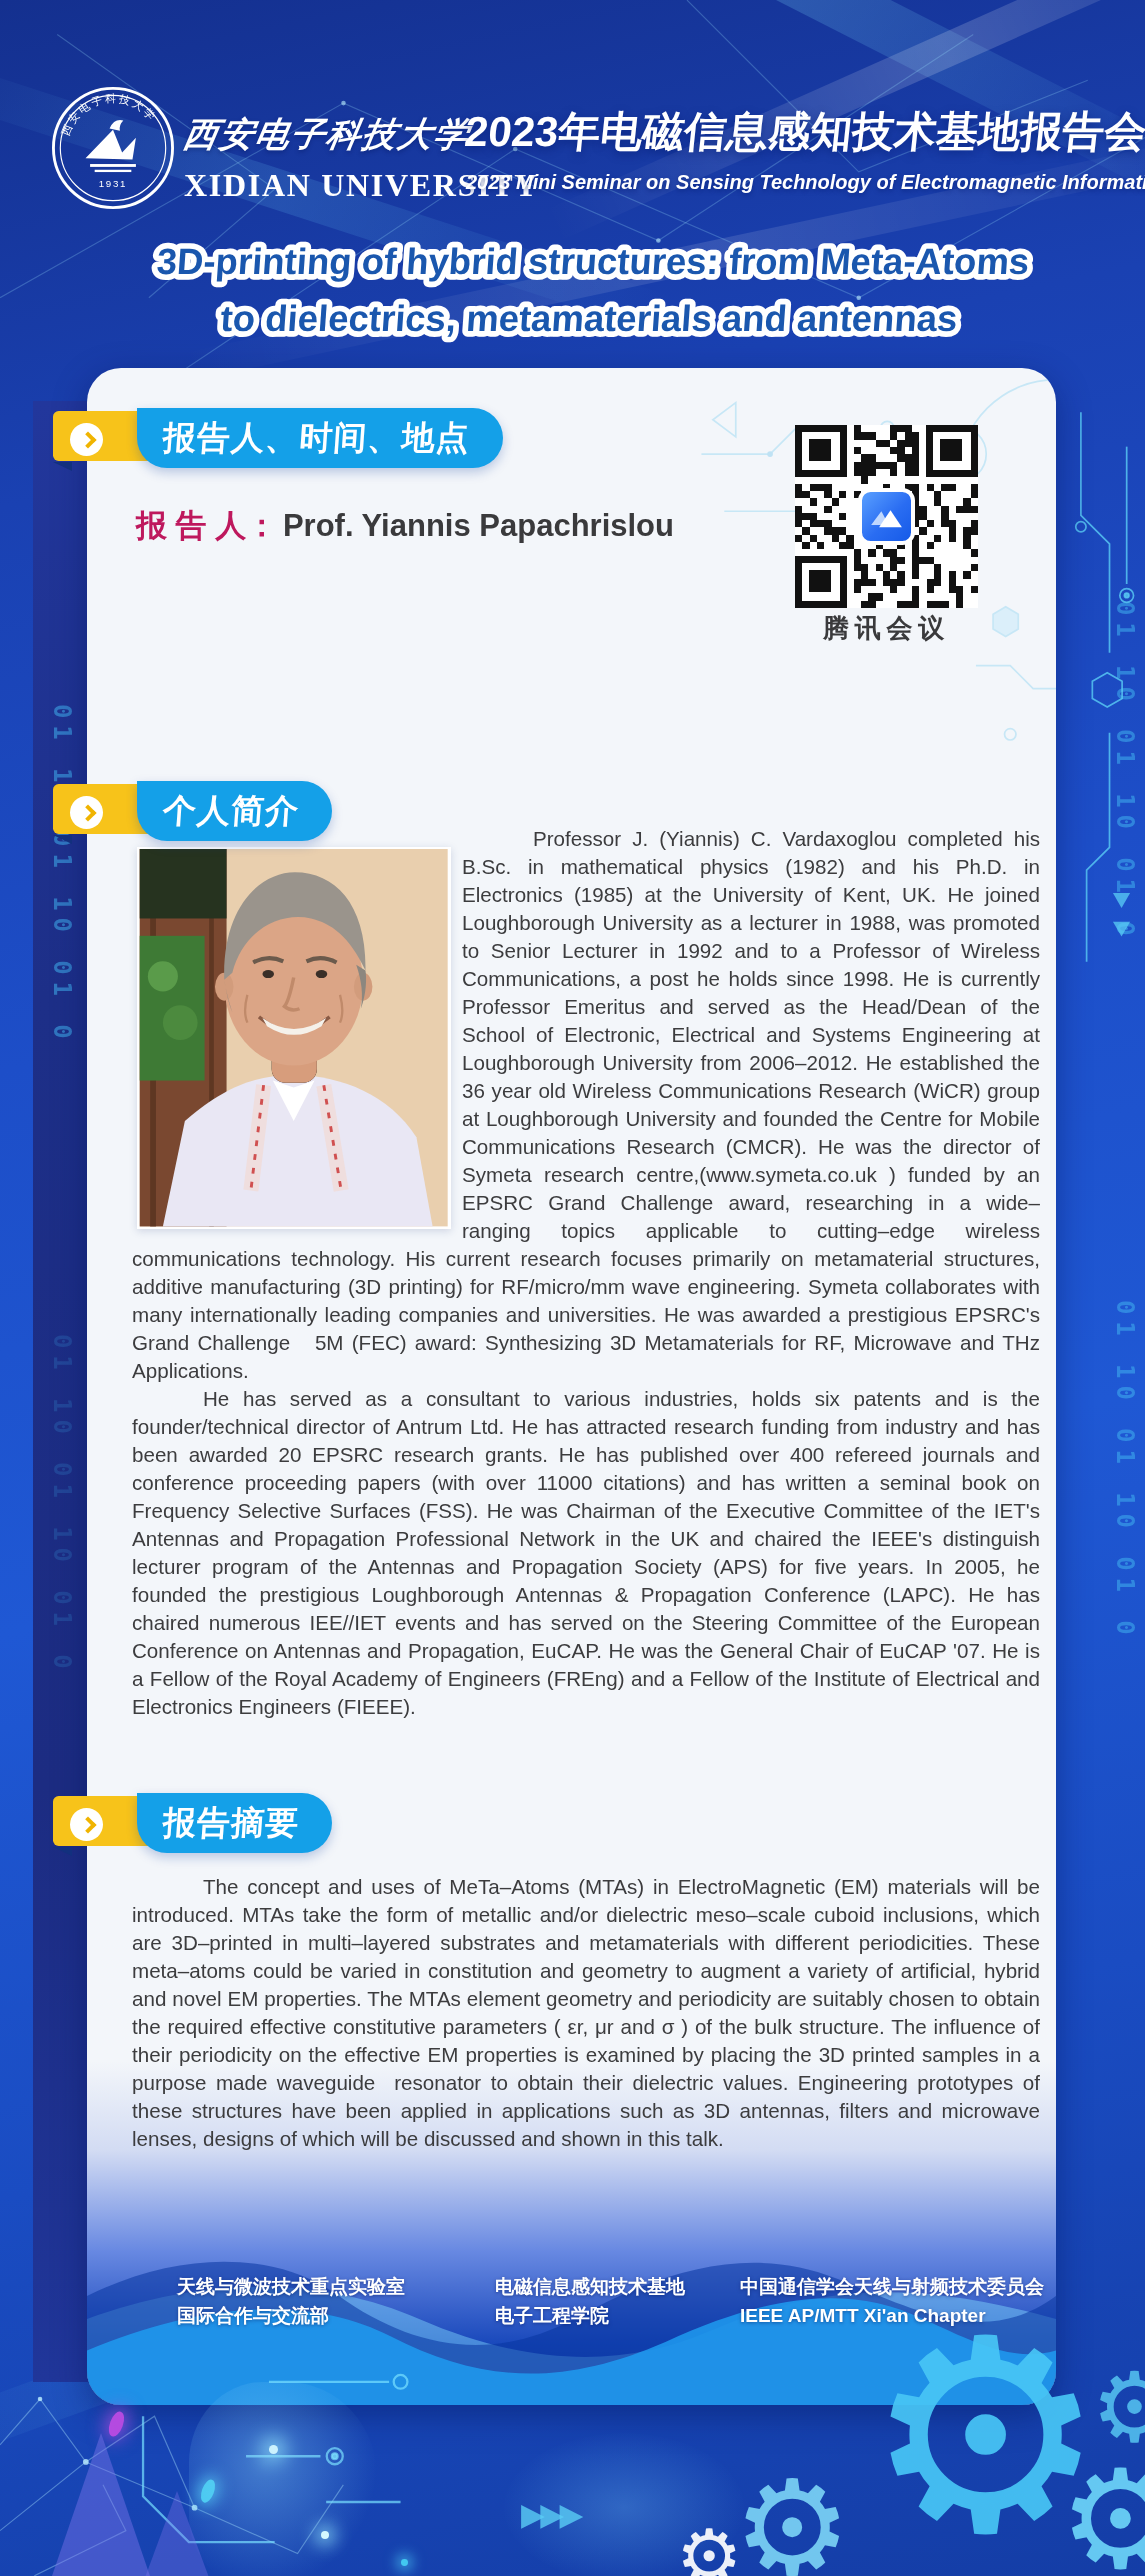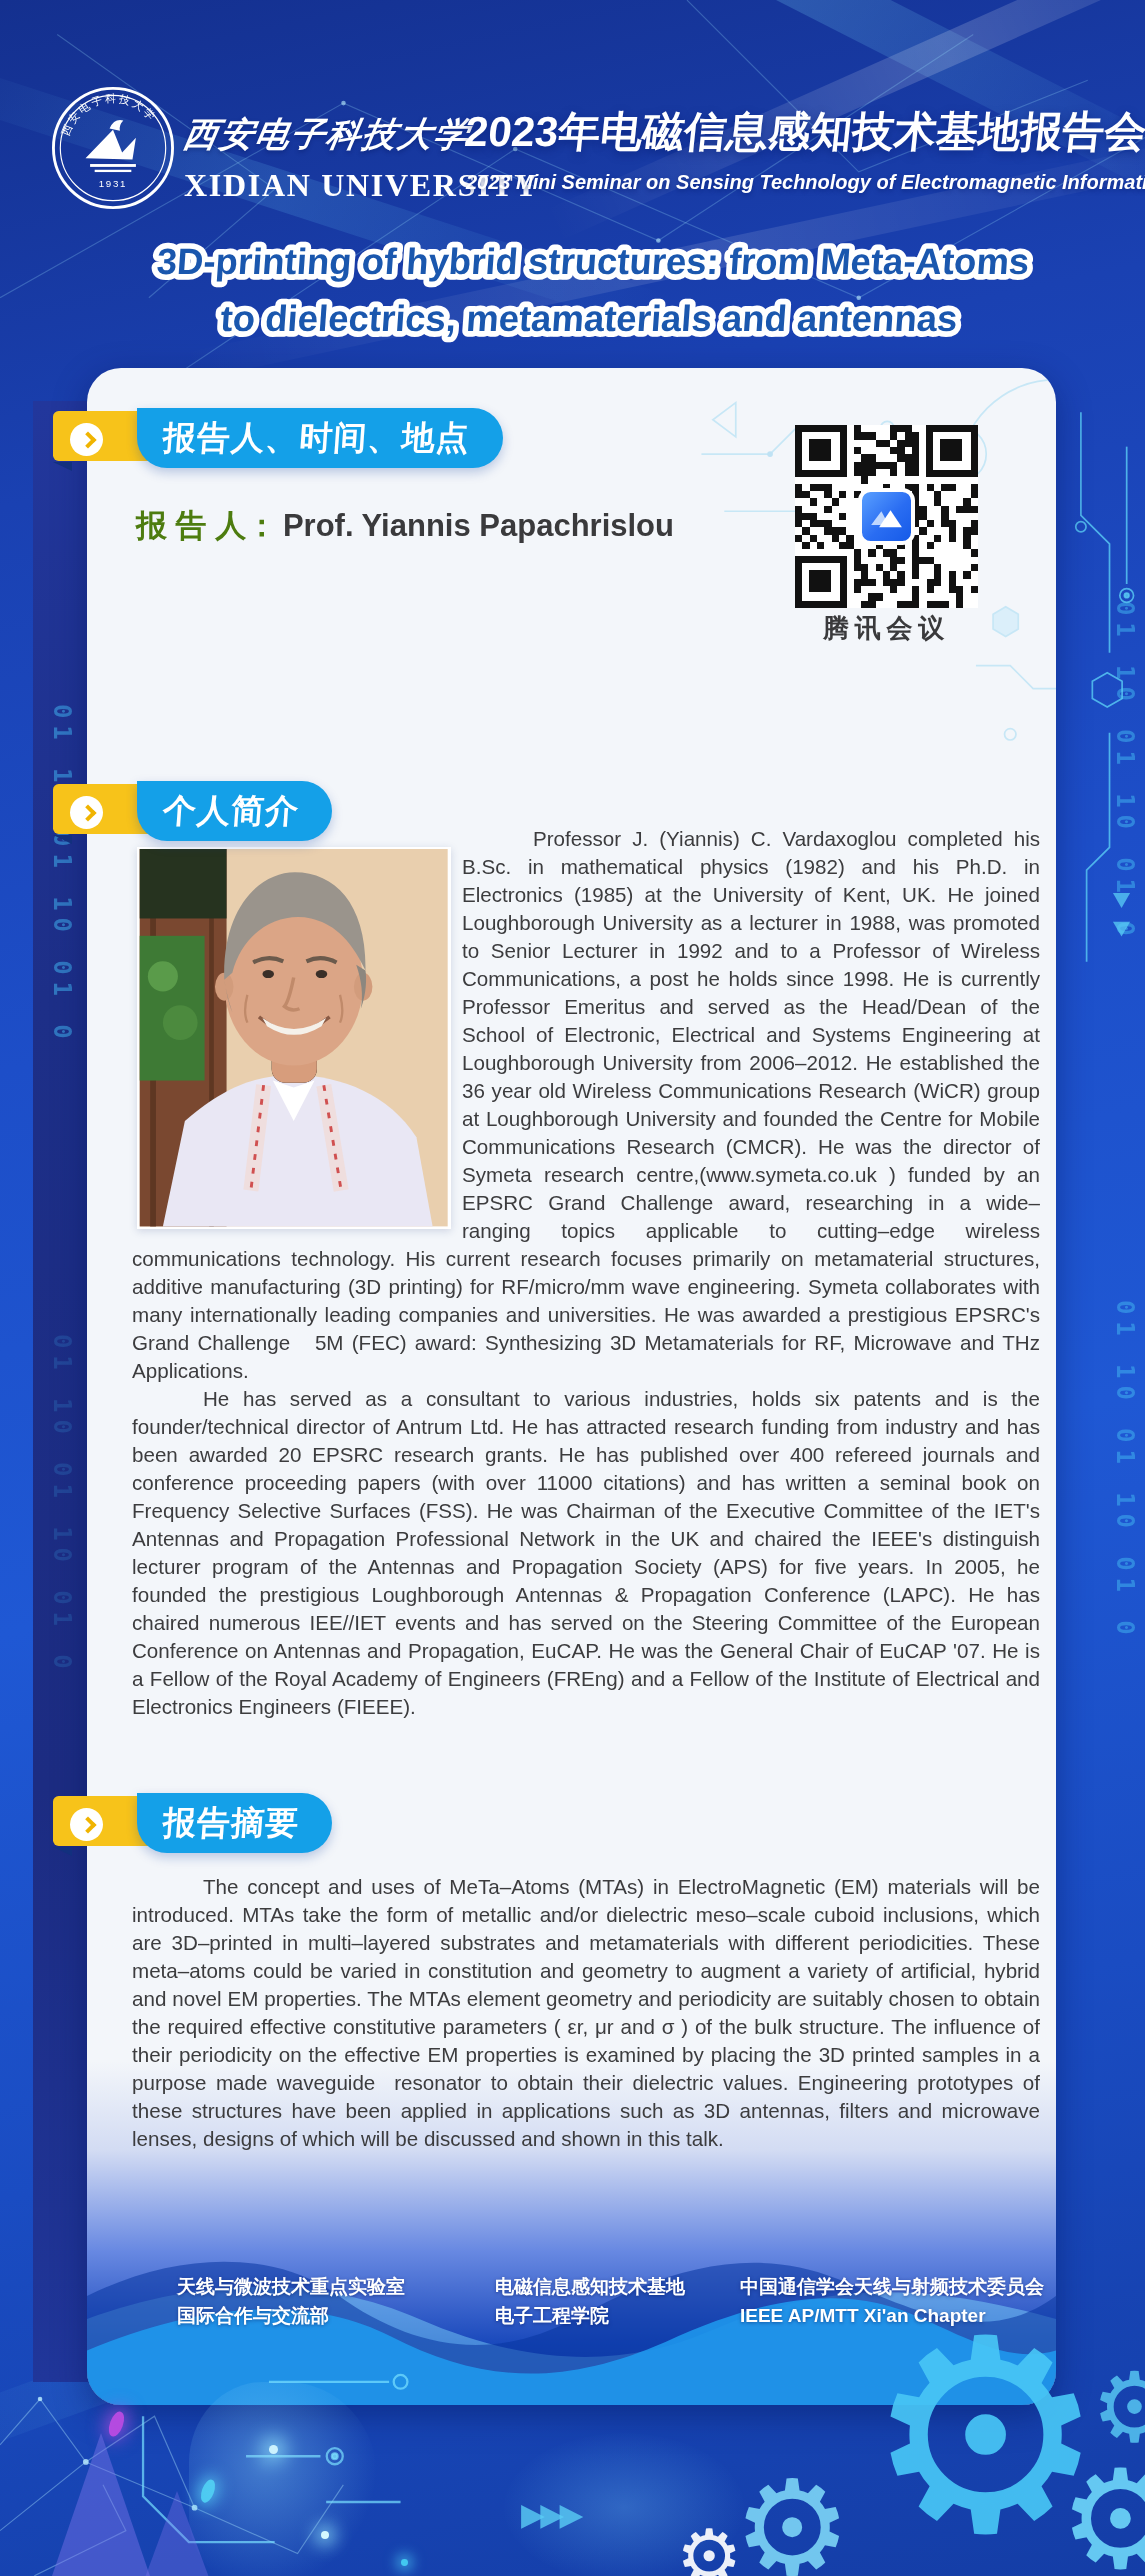--- a/index.html
+++ b/index.html
@@ -38,21 +38,21 @@
   .tab-circle{position:absolute;left:17px;top:12px;width:33px;height:33px;background:#fff;border-radius:50%;}
   .tab-chev{position:absolute;left:11.5px;top:11px;width:8px;height:8px;border-top:4.6px solid #f0b400;
     border-right:4.6px solid #f0b400;transform:rotate(45deg);}
   .tab-pill{position:absolute;left:84px;top:0;height:60px;background:#14a0e8;
     border-radius:0 31px 31px 31px;display:flex;align-items:center;padding:0 33px 0 26px;
     box-shadow:0 4.6px 10.3px rgba(10,60,160,.25);}
   .tab-pill span{color:#fff;font-size:33px;font-weight:bold;letter-spacing:1.1px;white-space:nowrap;transform:skewX(-4deg);}
   
   .info-rows{position:absolute;left:49px;top:137px;display:flex;flex-direction:column;gap:37px;z-index:5;}
   .info-row{font-size:31px;font-weight:bold;white-space:nowrap;}
-  .info-row .lab{color:#4d7c0f;}
+  .info-row .lab{color:#be185d;}
   .info-row .val{color:#3a3a3c;margin-left:5.7px;}
   
   .qr-wrap{position:absolute;left:708px;top:57px;width:183px;z-index:4;}
   .qr-box{position:relative;width:183px;height:183px;background:#fff;}
   .qr-grid{position:absolute;left:0;top:0;width:183px;height:183px;display:grid;
     grid-template-columns:repeat(25,1fr);grid-template-rows:repeat(25,1fr);}
   .qr-grid div{width:100%;height:100%;}
   .qm{background:#111;}
   .finder{position:absolute;width:52px;height:52px;border:7.4px solid #111;background:#fff;box-sizing:border-box;}
   .finder i{position:absolute;left:7.4px;top:7.4px;width:22px;height:22px;background:#111;}

